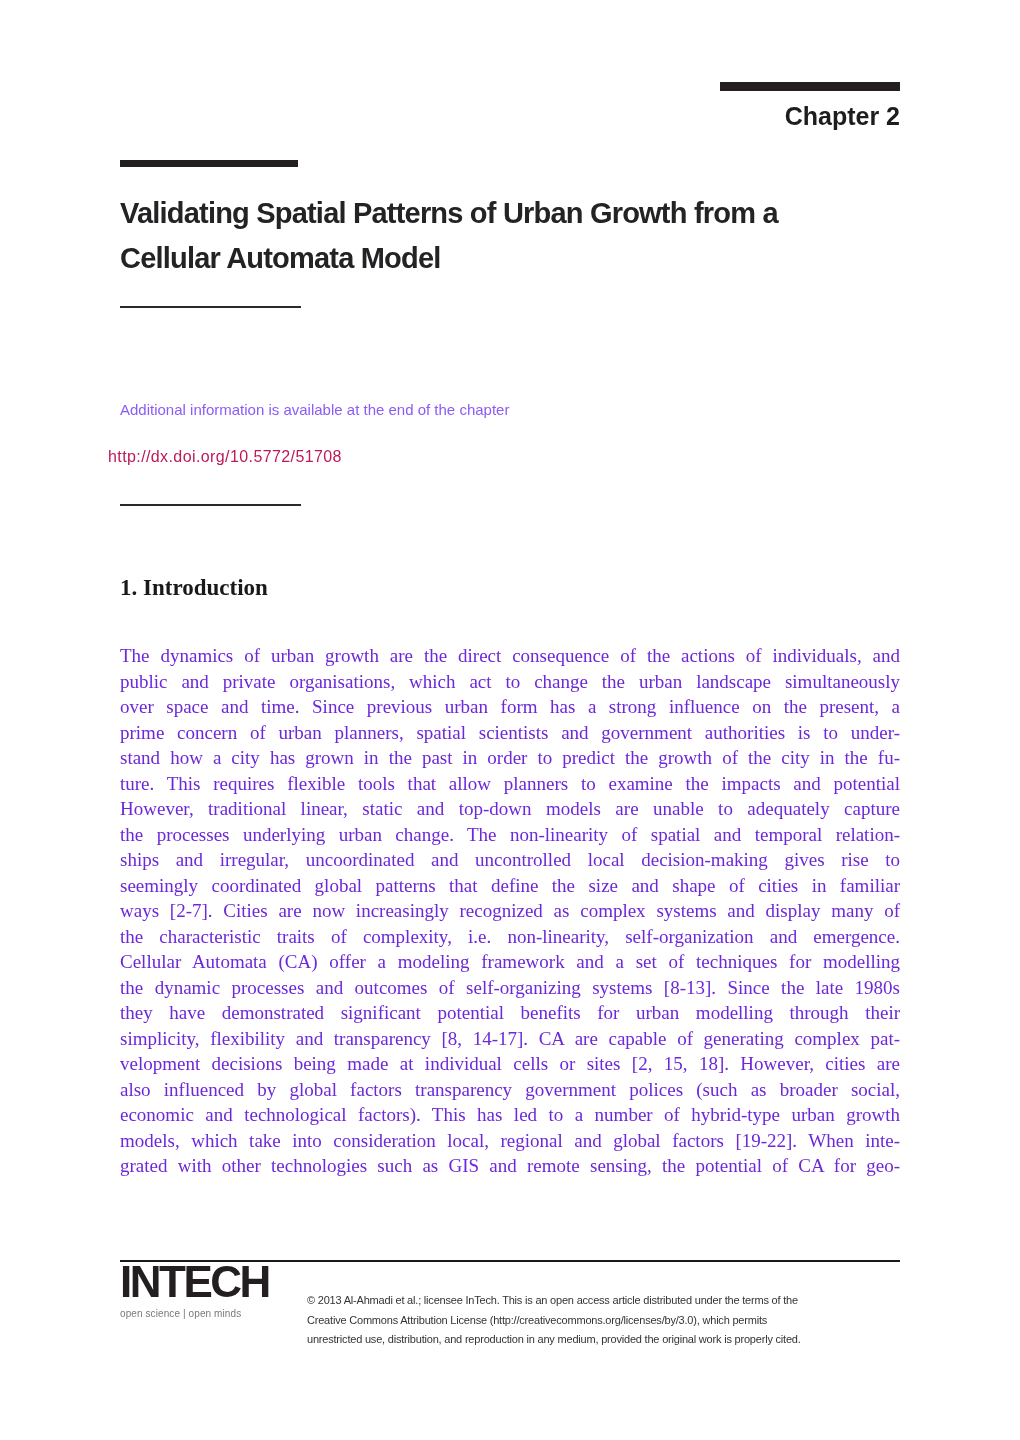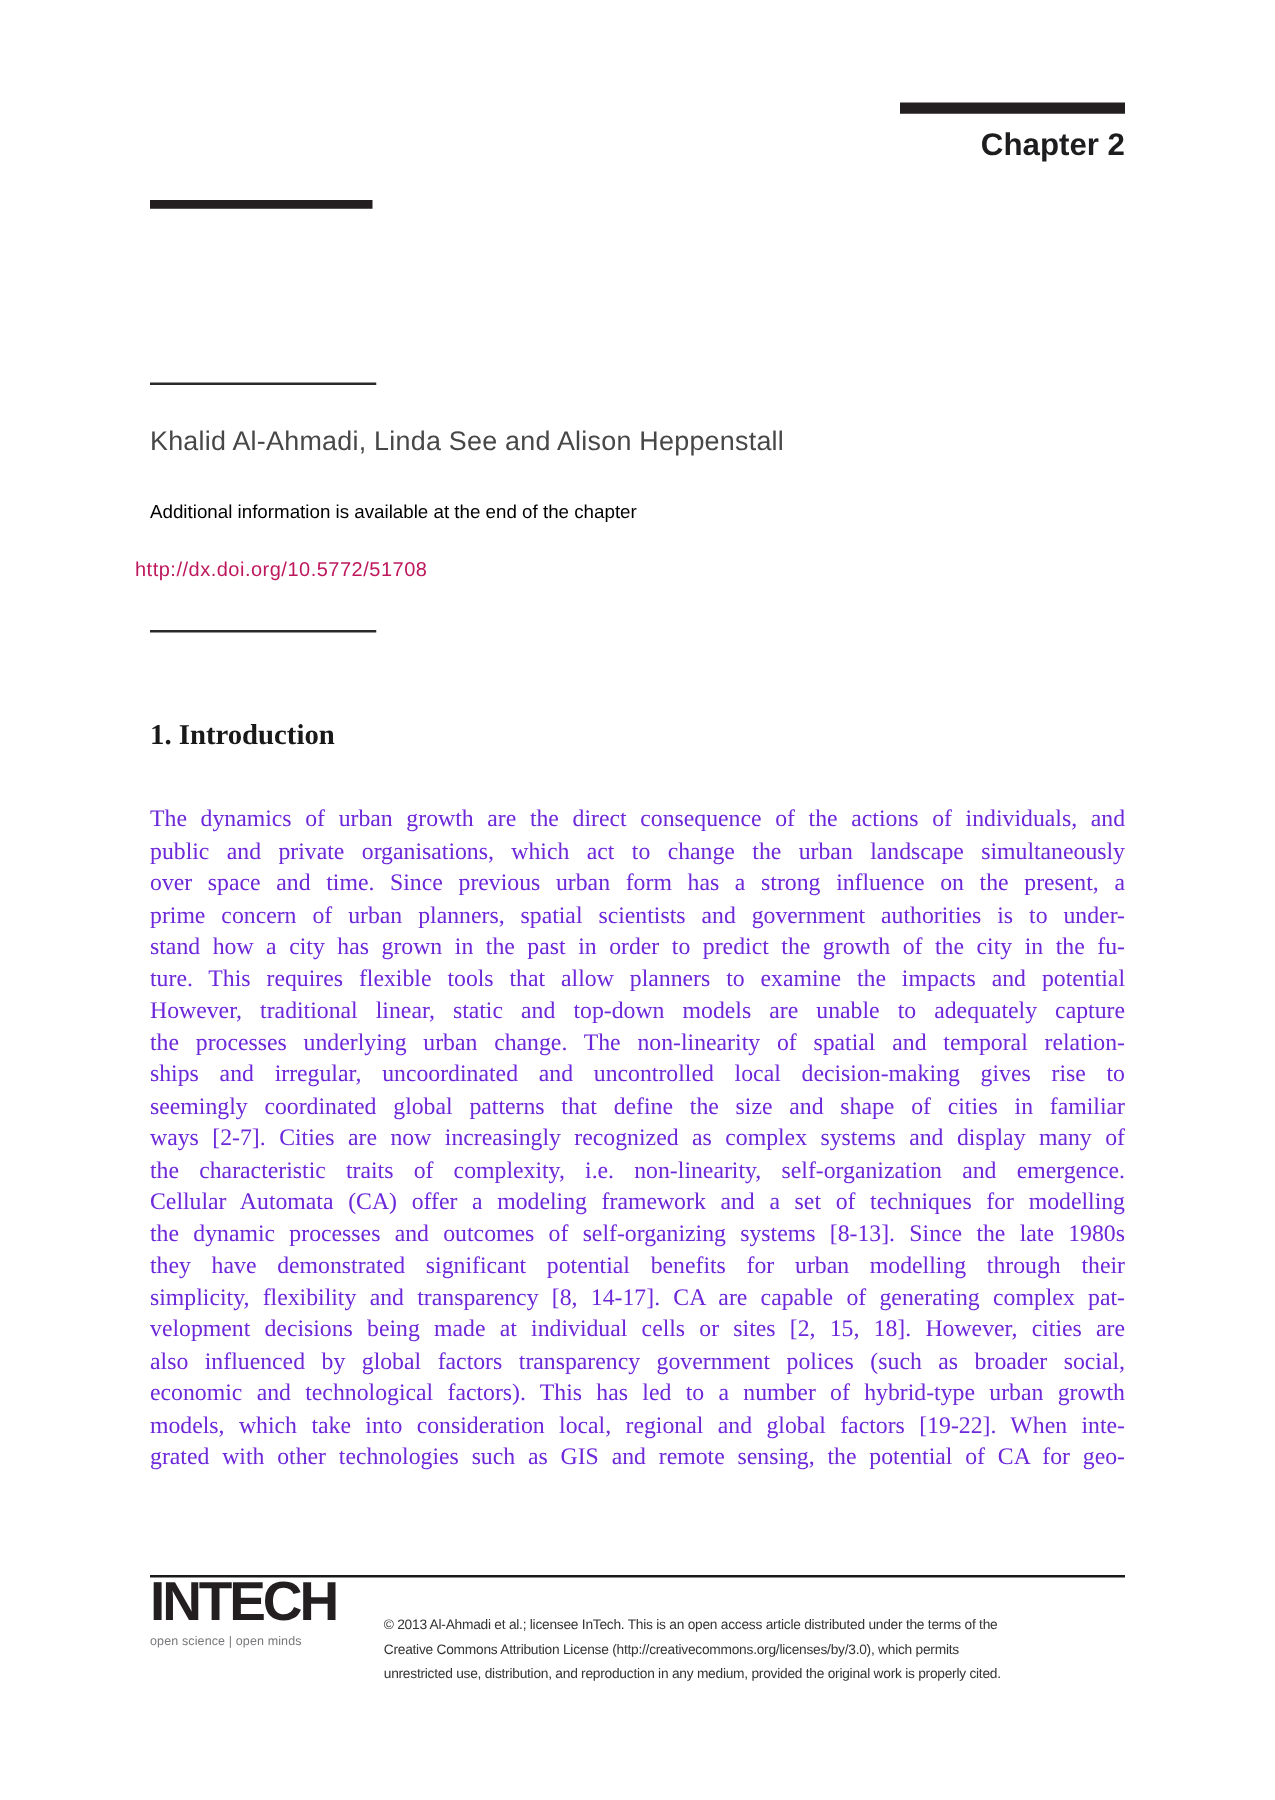--- a/index.html
+++ b/index.html
@@ -61,21 +61,21 @@
     font-size: 21.5px;
     font-weight: 400;
     letter-spacing: 0.2px;
     color: #474747;
   }
   .additional-info {
     position: absolute;
     left: 120px; top: 401px;
     width: 780px;
     font-size: 15px;
-    color: #000000;
+    color: #8b5cf6;
   }
   .doi-link {
     position: absolute;
     left: 108px; top: 448px;
     font-size: 16px;
     letter-spacing: 0.4px;
     color: #be185d;
     text-decoration: none;
   }
   .section-heading {
@@ -140,24 +140,27 @@
 </head>
 <body>
 
 <div class="page">
 
   <div class="chapter-rule"></div>
   <div class="chapter-label">Chapter 2</div>
 
   <div class="title-rule"></div>
 
+  <h1 class="article-title">
+    <div>Validating Spatial Patterns of Urban Growth from a</div>
+    <div>Cellular Automata Model</div>
+  </h1>
 
   <div class="thin-rule rule-authors-top"></div>
 
-  <div class="authors">Khalid Al-Ahmadi, Linda See and Alison Heppenstall</div>
 
   <div class="additional-info">Additional information is available at the end of the chapter</div>
 
   <a class="doi-link" href="#">http://dx.doi.org/10.5772/51708</a>
 
   <div class="thin-rule rule-doi-bottom"></div>
 
   <h2 class="section-heading">1. Introduction</h2>
 
   <div class="body-text">

